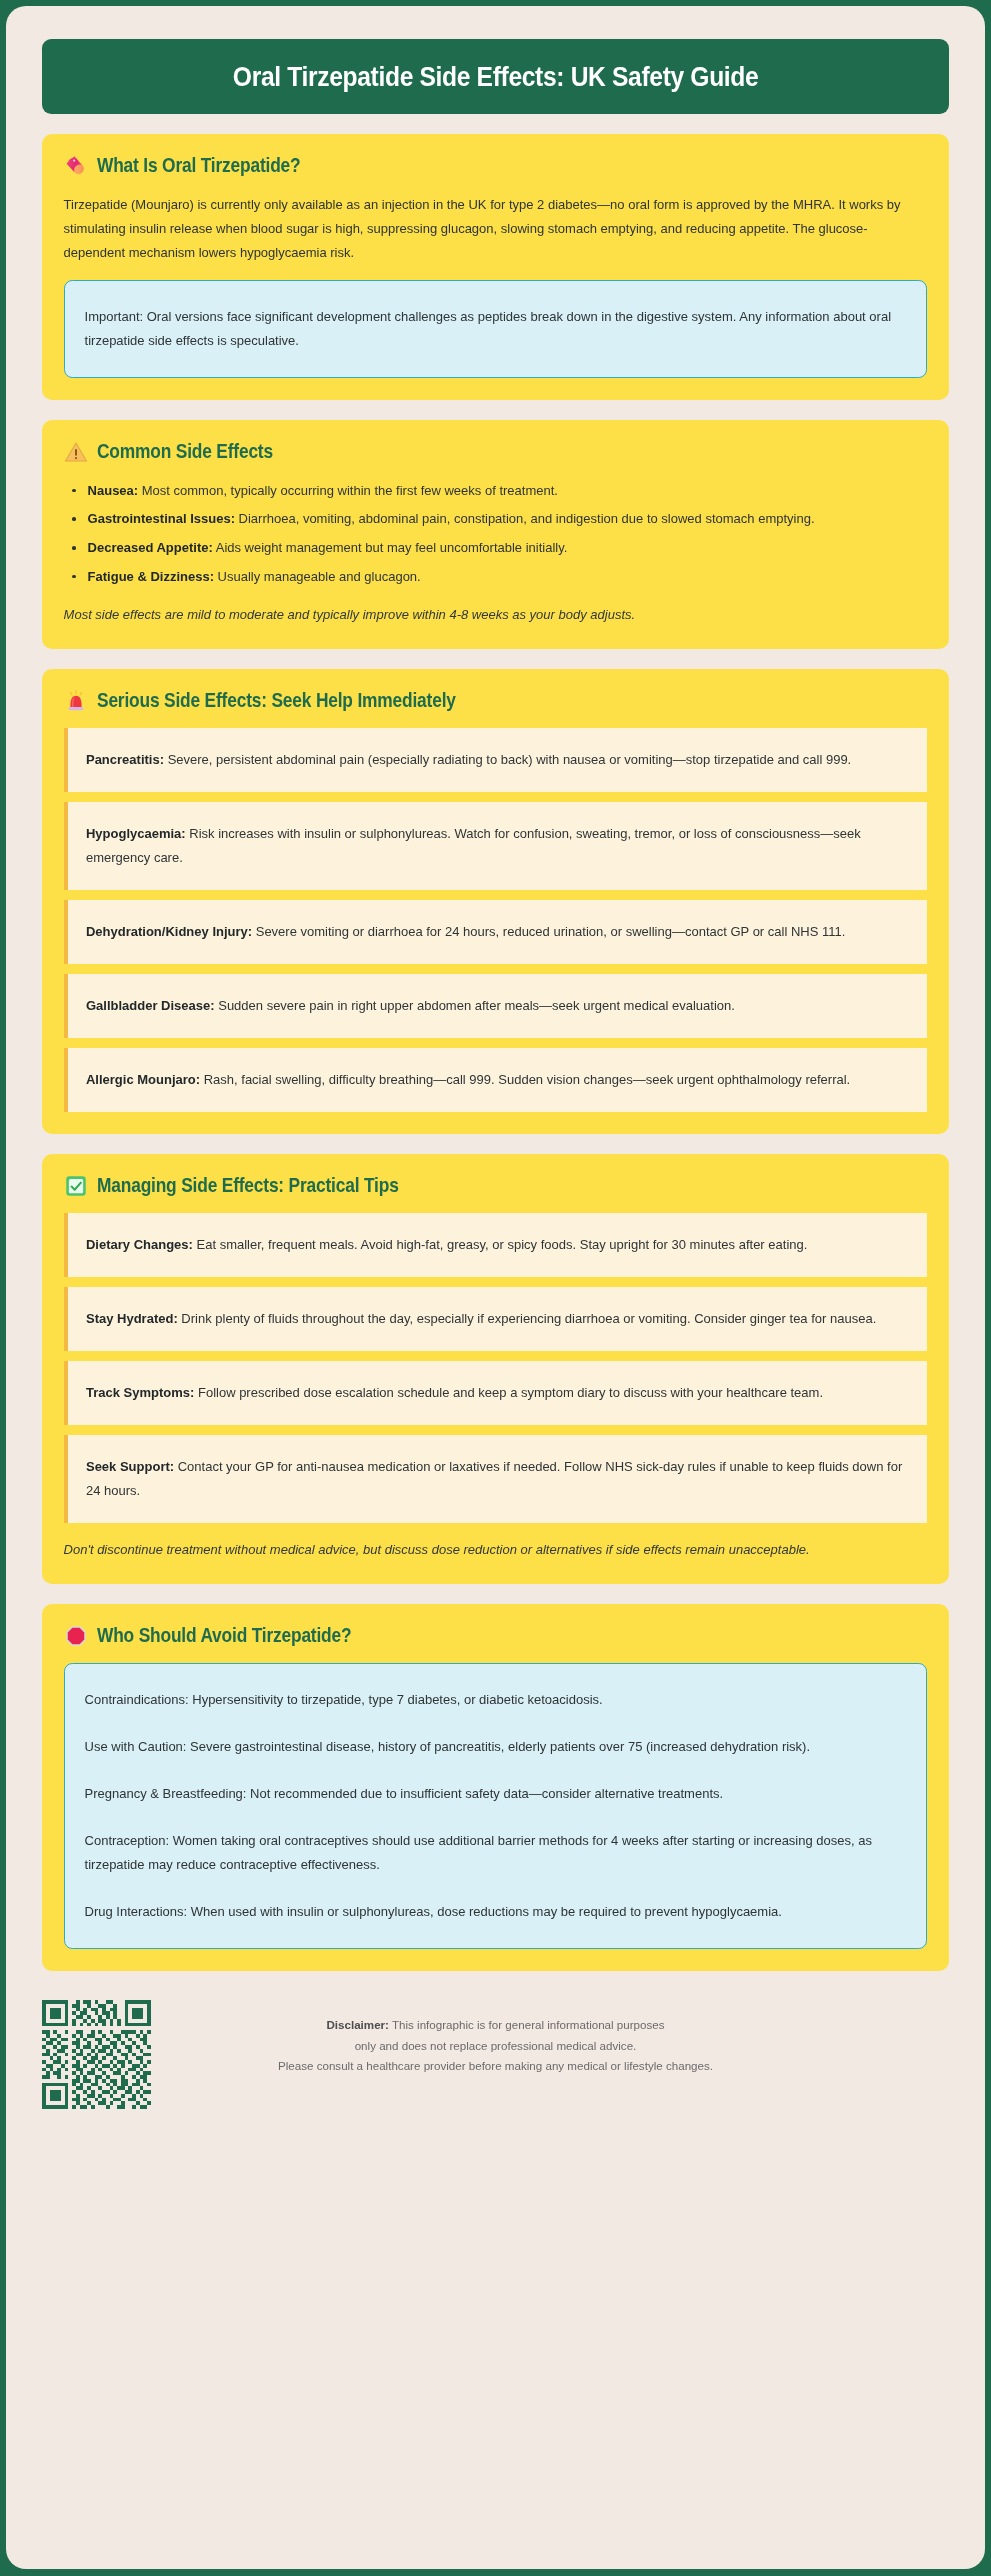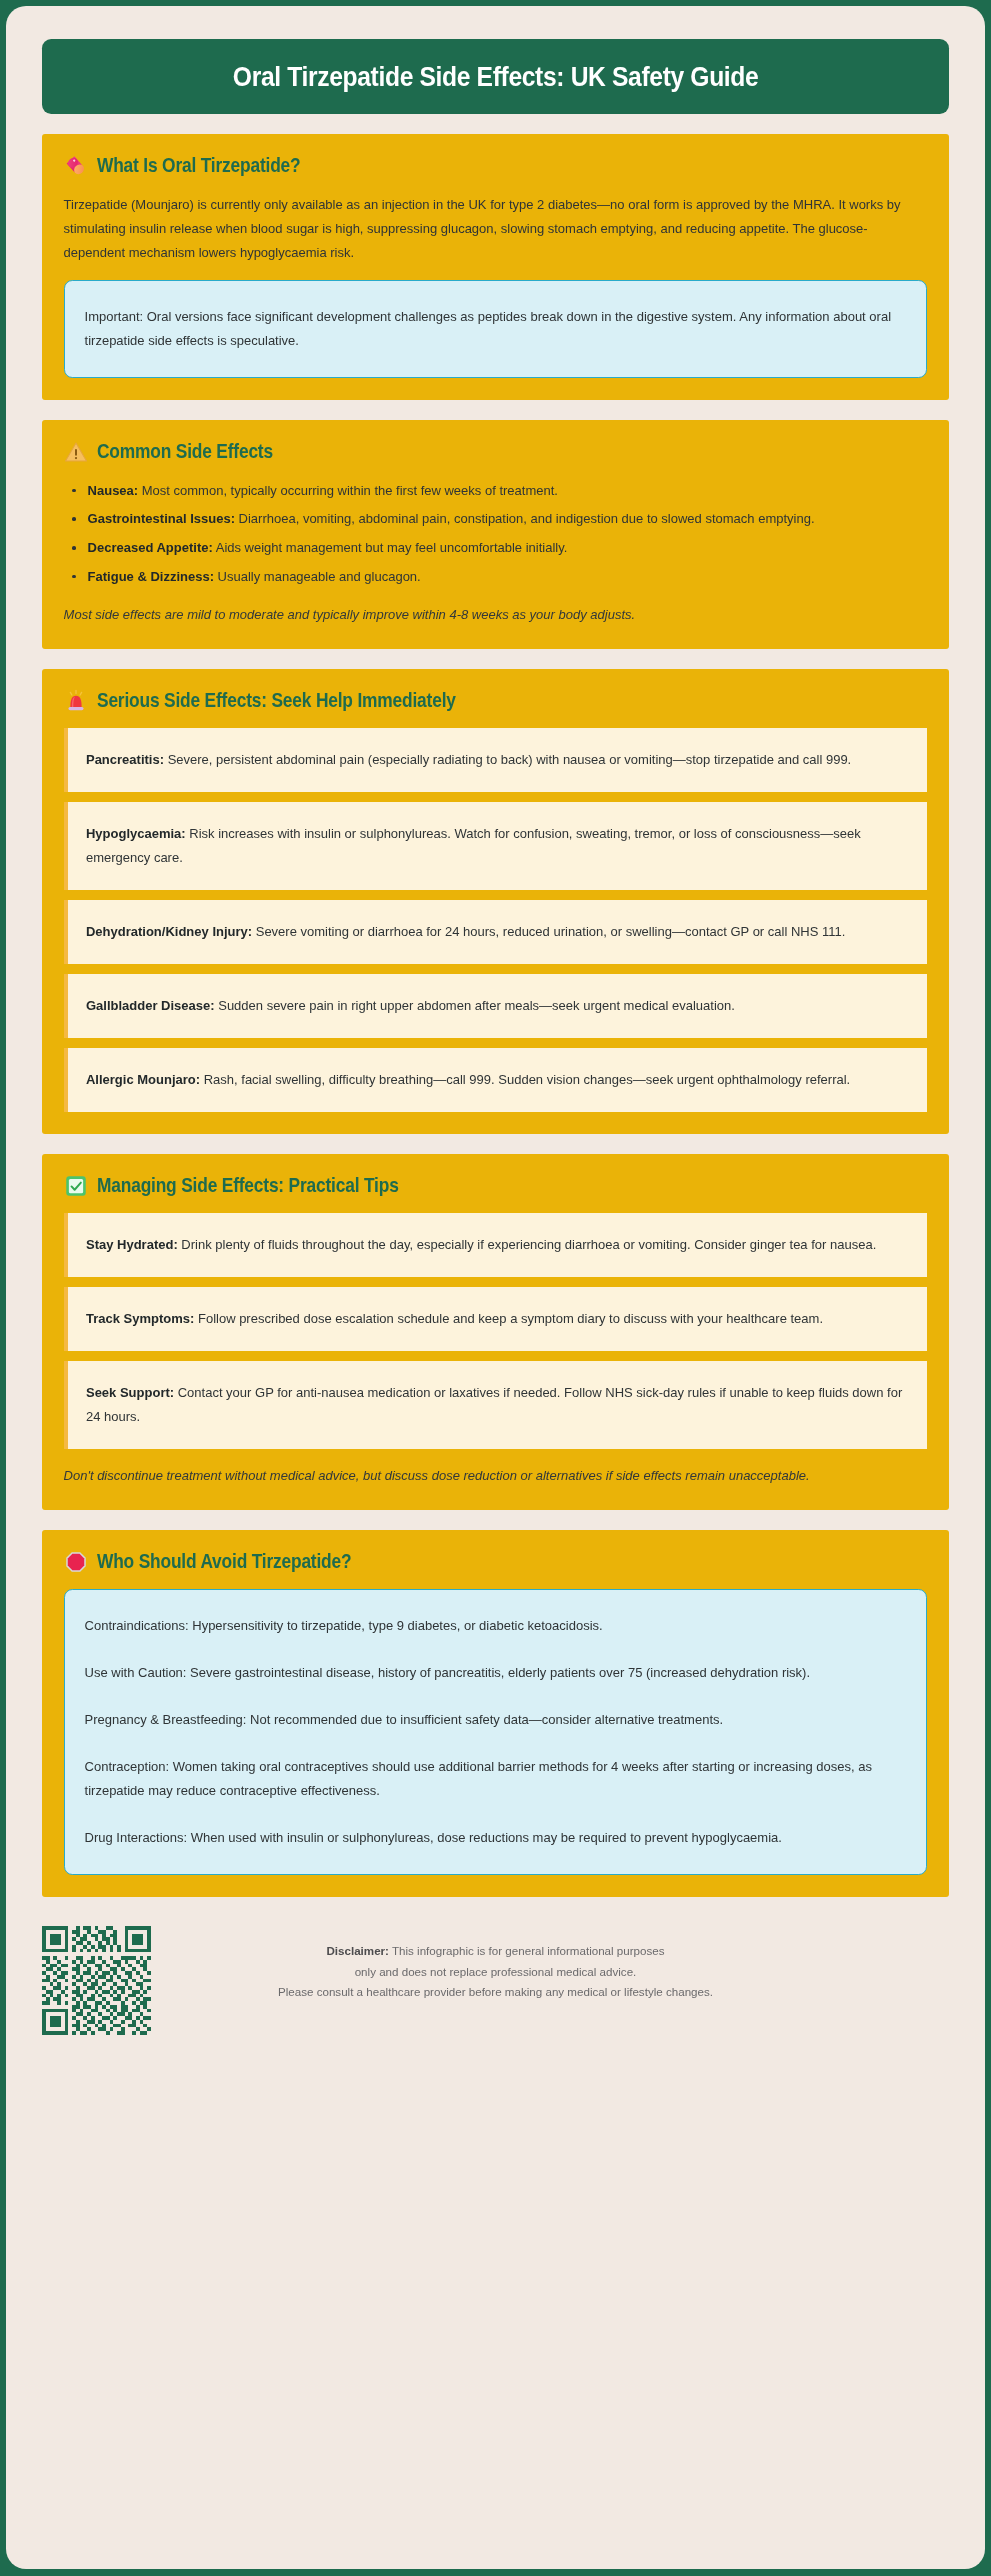--- a/index.html
+++ b/index.html
@@ -48,22 +48,22 @@
     font-size: 28px;
     font-weight: bold;
     letter-spacing: -0.4px;
     text-align: center;
     transform: scaleX(0.88);
     white-space: nowrap;
   }
 
   
   .card {
-    background: #eab308;
-    border-radius: 3px;
+    background: #fde047;
+    border-radius: 10px;
     margin: 0 9.2px 20px 9.2px;
     padding: 20px 22px 22px 22px;
   }
 
   .section-head {
     display: flex;
     align-items: center;
     gap: 9.2px;
     margin-bottom: 14.7px;
   }
@@ -241,38 +241,39 @@
     <div class="card">
       <div class="section-head">
         <svg class="sec-icon" viewBox="0 0 32 32">
           <rect x="3" y="3" width="26" height="26" rx="4" fill="#4cc46c"></rect>
           <rect x="6.5" y="6.5" width="19" height="19" rx="2" fill="#e9fbee"></rect>
           <path d="M10 16.6 L14.2 21 L22.5 11.5" fill="none" stroke="#2fa850" stroke-width="2.6" stroke-linecap="round" stroke-linejoin="round"></path>
         </svg>
         <div class="section-title">Managing Side Effects: Practical Tips</div>
       </div>
 
+      <div class="hl"><b class="b">Dietary Changes:</b><span> Eat smaller, frequent meals. Avoid high-fat, greasy, or spicy foods. Stay upright for 30 minutes after eating.</span></div>
       <div class="hl"><b class="b">Stay Hydrated:</b><span> Drink plenty of fluids throughout the day, especially if experiencing diarrhoea or vomiting. Consider ginger tea for nausea.</span></div>
       <div class="hl"><b class="b">Track Symptoms:</b><span> Follow prescribed dose escalation schedule and keep a symptom diary to discuss with your healthcare team.</span></div>
       <div class="hl"><b class="b">Seek Support:</b><span> Contact your GP for anti-nausea medication or laxatives if needed. Follow NHS sick-day rules if unable to keep fluids down for 24 hours.</span></div>
 
       <div class="note">Don't discontinue treatment without medical advice, but discuss dose reduction or alternatives if side effects remain unacceptable.</div>
     </div>
 
     <div class="card">
       <div class="section-head">
         <svg class="sec-icon" viewBox="0 0 32 32">
           <polygon points="10.4,3 21.6,3 29,10.4 29,21.6 21.6,29 10.4,29 3,21.6 3,10.4" fill="#d8d8d8"></polygon>
           <polygon points="11.2,5 20.8,5 27,11.2 27,20.8 20.8,27 11.2,27 5,20.8 5,11.2" fill="#e8234f"></polygon>
         </svg>
         <div class="section-title">Who Should Avoid Tirzepatide?</div>
       </div>
 
       <div class="infobox infobox-stack">
-        <div class="para">Contraindications: Hypersensitivity to tirzepatide, type 9 diabetes, or diabetic ketoacidosis.</div>
+        <div class="para">Contraindications: Hypersensitivity to tirzepatide, type 7 diabetes, or diabetic ketoacidosis.</div>
         <div class="para">Use with Caution: Severe gastrointestinal disease, history of pancreatitis, elderly patients over 75 (increased dehydration risk).</div>
         <div class="para">Pregnancy &amp; Breastfeeding: Not recommended due to insufficient safety data—consider alternative treatments.</div>
         <div class="para">Contraception: Women taking oral contraceptives should use additional barrier methods for 4 weeks after starting or increasing doses, as tirzepatide may reduce contraceptive effectiveness.</div>
         <div class="para">Drug Interactions: When used with insulin or sulphonylureas, dose reductions may be required to prevent hypoglycaemia.</div>
       </div>
     </div>
 
     <div class="footer">
       <svg class="qr" viewBox="0 0 29 29" shape-rendering="crispEdges">
         <rect width="29" height="29" fill="none"></rect>

